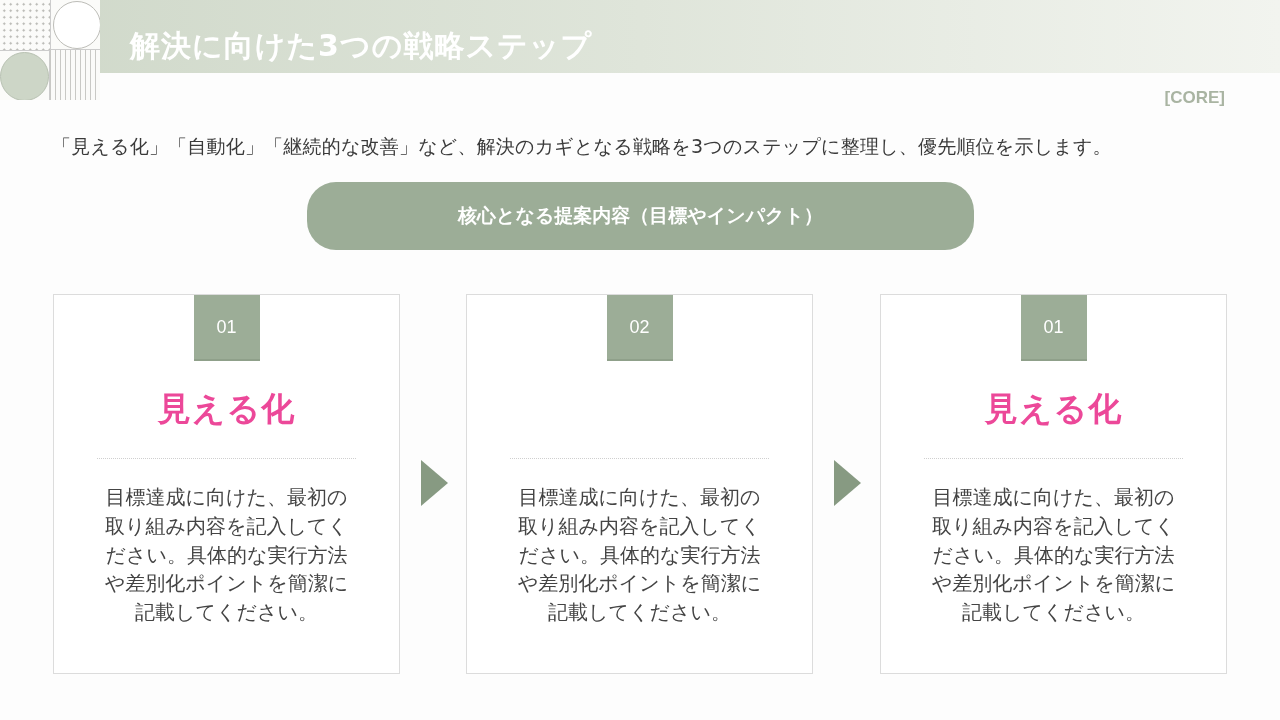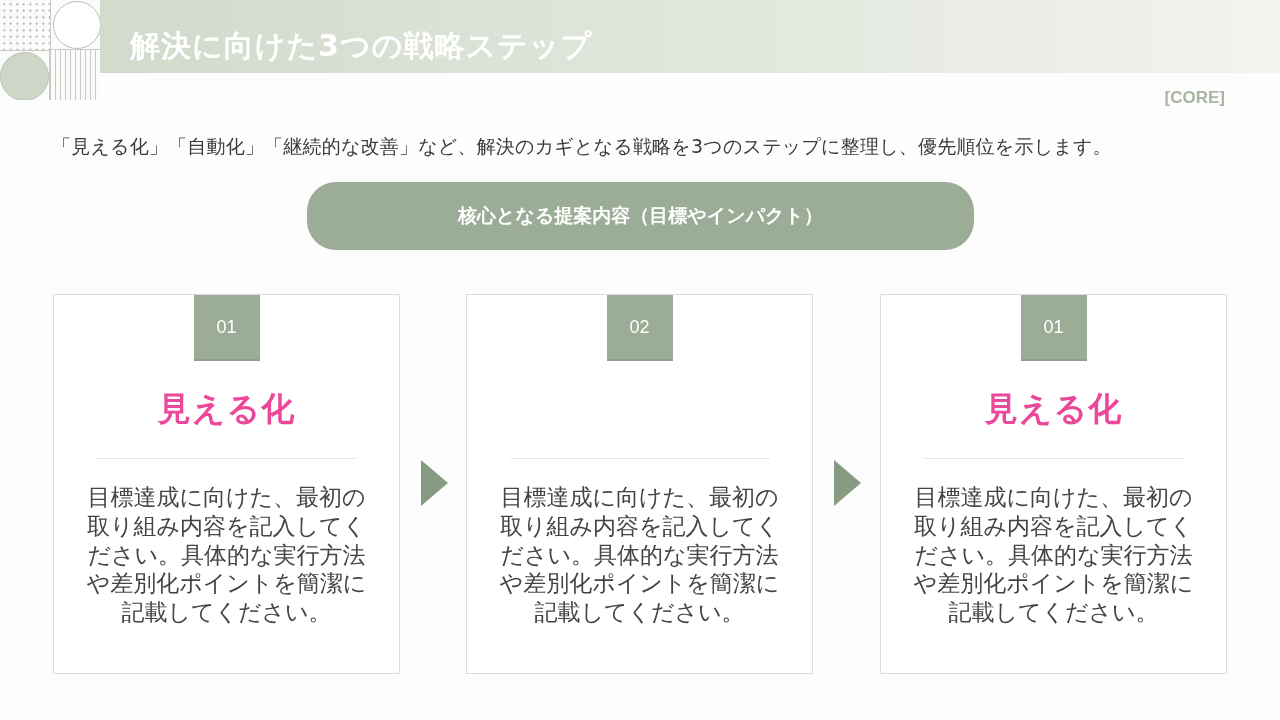--- a/index.html
+++ b/index.html
@@ -35,21 +35,21 @@
       background: #9cad97; display: flex; align-items: center; justify-content: center;
       color: #ffffff; font-size: 19px; font-weight: bold; }
 
     .card { position: absolute; top: 294px; width: 347px; height: 380px; background: #ffffff;
       border: 1.5px solid #dcdcdc; }
     .badge { position: absolute; left: 50%; top: 0; transform: translateX(-50%); width: 66px; height: 66px;
       background: #9cad97; color: #fff; font-weight: normal; font-size: 18px; display: flex; align-items: center; justify-content: center;
       font-family: "Liberation Sans", sans-serif; border-bottom: 2px solid #8fa08a; text-align: center; }
     .card-title { position: absolute; left: 0; right: 0; top: 92px; text-align: center; font-size: 33px; font-weight: bold; color: #ec4899; letter-spacing: 1px; }
     .divider { position: absolute; left: 43px; right: 43px; top: 163px; border-top: 1.5px dotted #cfcfcf; }
-    .card-body { position: absolute; left: 0; right: 0; top: 188px; text-align: center; font-size: 23px; line-height: 28.8px; color: #444; }
+    .card-body { position: absolute; left: 0; right: 0; top: 188px; text-align: center; font-size: 20px; line-height: 28.8px; color: #444; }
     .card-body span { display: block; }
 
     .arrow { position: absolute; top: 460px; width: 0; height: 0;
       border-top: 23px solid transparent; border-bottom: 23px solid transparent; border-left: 27px solid #879a82; }
   </style>
 </head>
 <body>
 
 <div class="header">
   <div class="deco">

